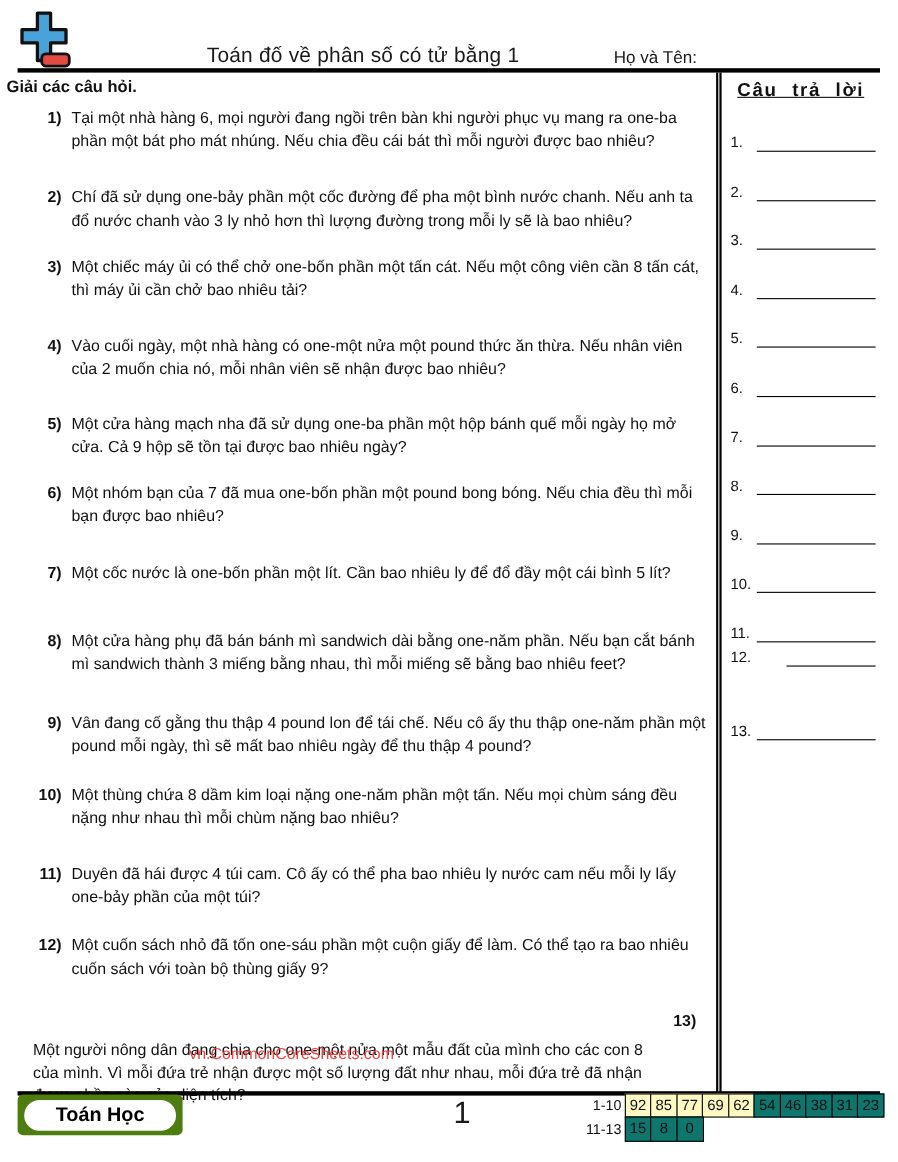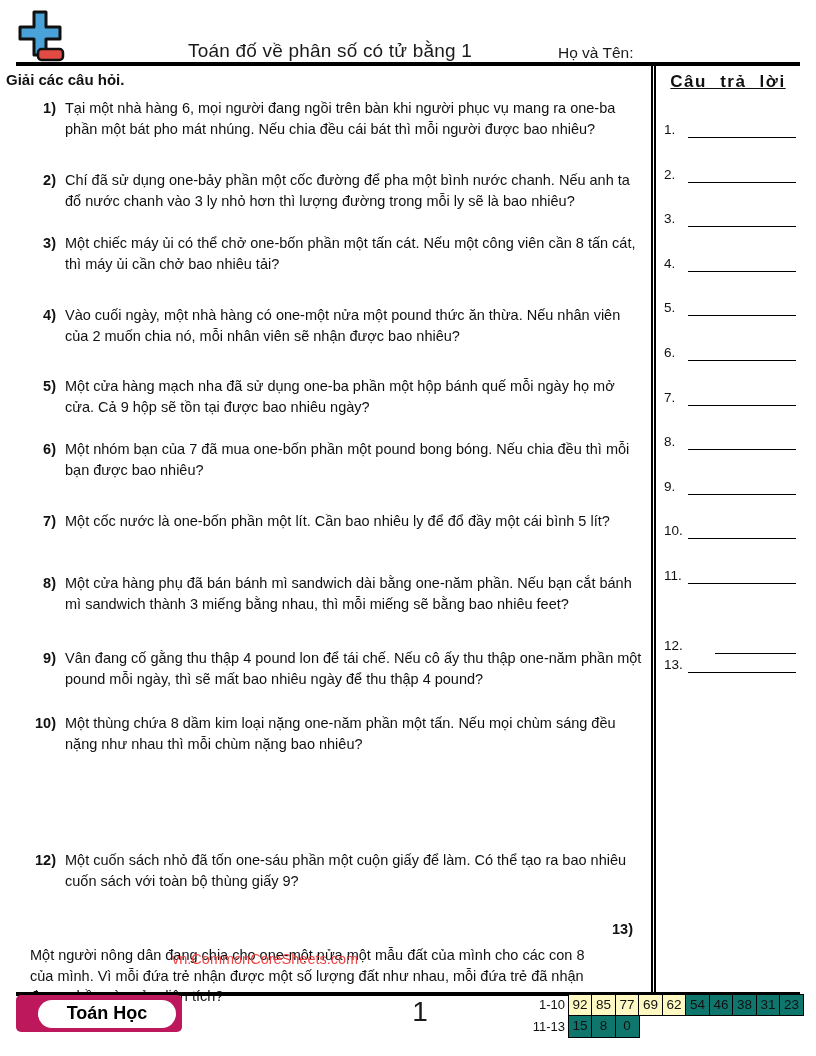--- a/index.html
+++ b/index.html
@@ -32,22 +32,22 @@
   .answers-title{
     margin-top:6px;text-align:center;font-weight:bold;font-size:17px;
     text-decoration:underline;letter-spacing:1.5px;word-spacing:7px;
   }
   .answer-item{position:absolute;left:8px;right:4px;display:flex;align-items:flex-end;height:18px;}
   .a-num{flex:0 0 24px;font-size:13.5px;line-height:16px;}
   .a-line{flex:1;border-bottom:1.2px solid #000;height:16px;}
   
   .footer-rule{position:absolute;left:16px;top:992px;width:784px;height:3.5px;background:#000;}
   .badge{
-    position:absolute;left:16px;top:995px;width:150px;height:37px;background:#be185d;
-    border-radius:5px;display:flex;align-items:center;justify-content:center;padding-left:16px;
+    position:absolute;left:16px;top:995px;width:150px;height:37px;background:#4d7c0f;
+    border-radius:5px;display:flex;align-items:center;justify-content:center;
   }
   .badge-pill{
     width:138px;height:28px;background:#fff;border-radius:14px;
     display:flex;align-items:center;justify-content:center;
     font-size:18px;font-weight:bold;color:#000;
   }
   .website{position:absolute;left:172px;top:951px;font-size:14.5px;color:#ef4444;}
   .page-number{position:absolute;left:380px;top:996px;width:80px;text-align:center;font-size:28px;color:#1a1a1a;}
   .score-table{position:absolute;left:517px;top:994px;}
   .score-row{display:flex;height:22px;}
@@ -108,20 +108,24 @@
         <span class="q-text">Một cửa hàng phụ đã bán bánh mì sandwich dài bằng one-năm phần. Nếu bạn cắt bánh mì sandwich thành 3 miếng bằng nhau, thì mỗi miếng sẽ bằng bao nhiêu feet?</span>
       </div>
       <div class="question-item" style="top: 648px;">
         <span class="q-num">9)</span>
         <span class="q-text">Vân đang cố gằng thu thập 4 pound lon để tái chế. Nếu cô ấy thu thập one-năm phần một pound mỗi ngày, thì sẽ mất bao nhiêu ngày để thu thập 4 pound?</span>
       </div>
       <div class="question-item" style="top: 713px;">
         <span class="q-num">10)</span>
         <span class="q-text">Một thùng chứa 8 dầm kim loại nặng one-năm phần một tấn. Nếu mọi chùm sáng đều nặng như nhau thì mỗi chùm nặng bao nhiêu?</span>
       </div>
+      <div class="question-item" style="top: 785px;">
+        <span class="q-num">11)</span>
+        <span class="q-text">Duyên đã hái được 4 túi cam. Cô ấy có thể pha bao nhiêu ly nước cam nếu mỗi ly lấy one-bảy phần của một túi?</span>
+      </div>
       <div class="question-item" style="top: 850px;">
         <span class="q-num">12)</span>
         <span class="q-text">Một cuốn sách nhỏ đã tốn one-sáu phần một cuộn giấy để làm. Có thể tạo ra bao nhiêu cuốn sách với toàn bộ thùng giấy 9?</span>
       </div>
       <div class="question-item" style="top: 919px; flex-direction: column;">
         <span class="q-num">13)</span>
         <span class="q-text">Một người nông dân đang chia cho one-một nửa một mẫu đất của mình cho các con 8 của mình. Vì mỗi đứa trẻ nhận được một số lượng đất như nhau, mỗi đứa trẻ đã nhận được phần nào của diện tích?</span>
       </div>
     </div>
 
@@ -164,21 +168,21 @@
         <div class="a-line"></div>
       </div>
       <div class="answer-item" style="top: 455.4px;">
         <span class="a-num">10.</span>
         <div class="a-line"></div>
       </div>
       <div class="answer-item" style="top: 500px;">
         <span class="a-num">11.</span>
         <div class="a-line"></div>
       </div>
-      <div class="answer-item" style="top: 570px; gap: 27px;">
+      <div class="answer-item" style="top: 522px; gap: 27px;">
         <span class="a-num">12.</span>
         <div class="a-line"></div>
       </div>
       <div class="answer-item" style="top: 589.2px;">
         <span class="a-num">13.</span>
         <div class="a-line"></div>
       </div>
     </div>
 
   <div class="footer-rule"></div>

